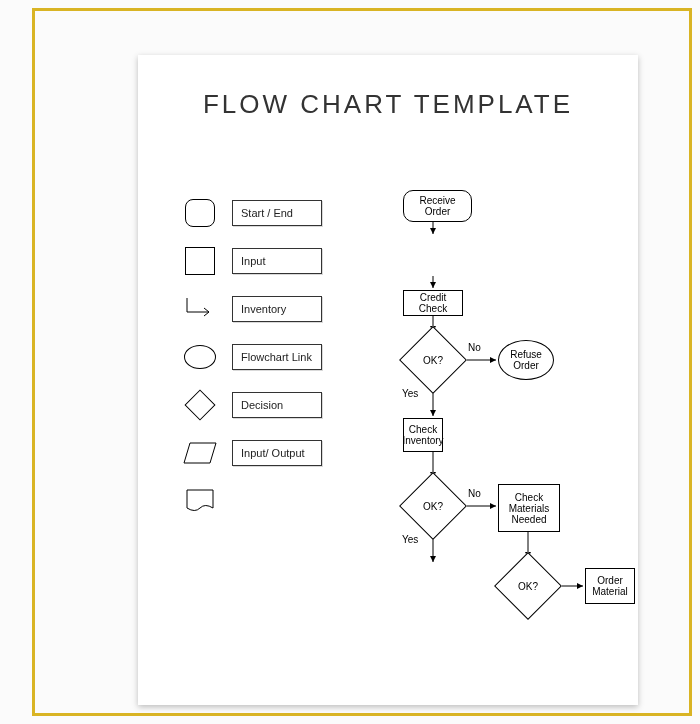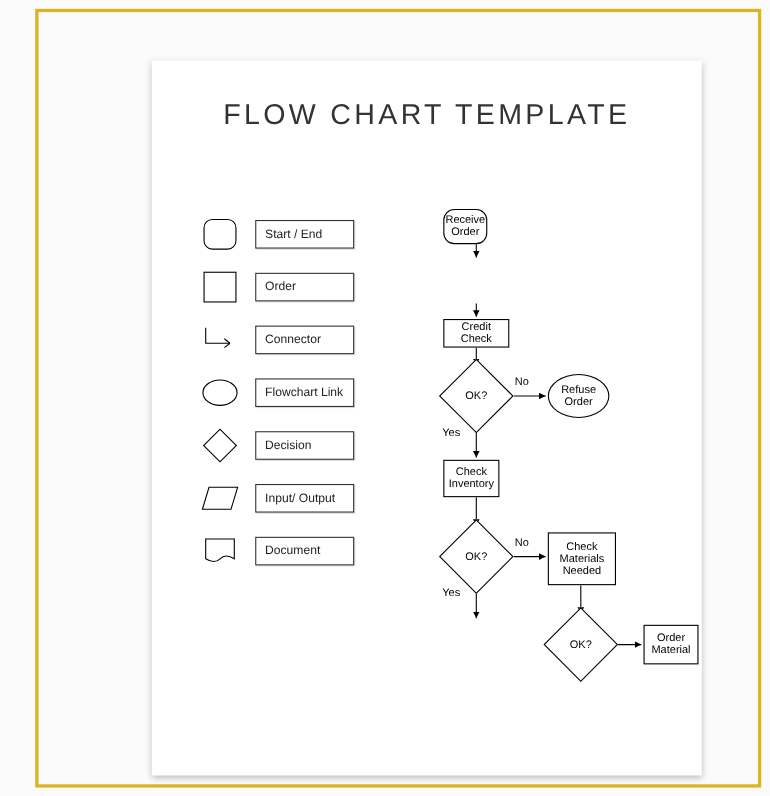--- a/index.html
+++ b/index.html
@@ -140,33 +140,33 @@
         <div class="legend-label-box">
             <span>Start / End</span>
           </div>
       </div>
 
       <div class="legend-row">
         <div class="legend-sym">
           <div style="width:30px;height:28px;border:1px solid #000;"></div>
         </div>
         <div class="legend-label-box">
-            <span>Order</span>
+            <span>Input</span>
           </div>
       </div>
 
       <div class="legend-row">
         <div class="legend-sym">
           <svg width="34" height="30" viewBox="0 0 34 30">
             <path d="M4 4 L4 18 L26 18" fill="none" stroke="#000" stroke-width="1"></path>
             <path d="M26 18 L21 14 M26 18 L21 22" fill="none" stroke="#000" stroke-width="1"></path>
           </svg>
         </div>
         <div class="legend-label-box">
-            <span>Connector</span>
+            <span>Inventory</span>
           </div>
       </div>
 
       <div class="legend-row">
         <div class="legend-sym">
           <div style="width:32px;height:24px;border:1px solid #000;border-radius:50%;"></div>
         </div>
         <div class="legend-label-box">
             <span>Flowchart Link</span>
           </div>
@@ -191,23 +191,20 @@
             <span>Input/ Output</span>
           </div>
       </div>
 
       <div class="legend-row">
         <div class="legend-sym">
           <svg width="34" height="30" viewBox="0 0 34 30">
             <path d="M4 4 L30 4 L30 22 Q22 17 17 22 Q12 27 4 22 Z" fill="none" stroke="#000" stroke-width="1"></path>
           </svg>
         </div>
-        <div class="legend-label-box">
-            <span>Document</span>
-          </div>
       </div>
 
     </div>
 
     <div class="flow">
       <svg class="connectors">
         <defs>
           <marker id="ah" markerWidth="8" markerHeight="8" refX="6" refY="3" orient="auto">
             <path d="M0,0 L6,3 L0,6 Z" fill="#000"></path>
           </marker>
@@ -227,41 +224,41 @@
 
         <line x1="99" y1="316" x2="128" y2="316" stroke="#000" stroke-width="1" marker-end="url(#ah)"></line>
 
         <line x1="65" y1="344" x2="65" y2="372" stroke="#000" stroke-width="1" marker-end="url(#ah)"></line>
 
         <line x1="160" y1="342" x2="160" y2="368" stroke="#000" stroke-width="1" marker-end="url(#ah)"></line>
 
         <line x1="194" y1="396" x2="215" y2="396" stroke="#000" stroke-width="1" marker-end="url(#ah)"></line>
       </svg>
 
-      <div class="node terminator" style="left:35px;top:0;width:40px;height:32px;">
+      <div class="node terminator" style="left:35px;top:0;width:69px;height:32px;">
           <span>Receive Order</span>
         </div>
 
 
       <div class="node" style="left:35px;top:100px;width:60px;height:26px;">
           <span>Credit Check</span>
         </div>
 
       <div class="diamond" style="left:41px;top:146px;"></div>
       <div class="diamond-label" style="left:41px;top:146px;">
           <span>OK?</span>
         </div>
       <div class="edge-label" style="left:100px;top:152px;">No</div>
       <div class="edge-label" style="left:34px;top:198px;">Yes</div>
 
       <div class="ellipse" style="left:130px;top:150px;width:56px;height:40px;">
           <span>Refuse Order</span>
         </div>
 
-      <div class="node" style="left:35px;top:228px;width:51px;height:34px;">
+      <div class="node" style="left:35px;top:228px;width:40px;height:34px;">
           <span>Check Inventory</span>
         </div>
 
       <div class="diamond" style="left:41px;top:292px;"></div>
       <div class="diamond-label" style="left:41px;top:292px;">
           <span>OK?</span>
         </div>
       <div class="edge-label" style="left:100px;top:298px;">No</div>
       <div class="edge-label" style="left:34px;top:344px;">Yes</div>
 

